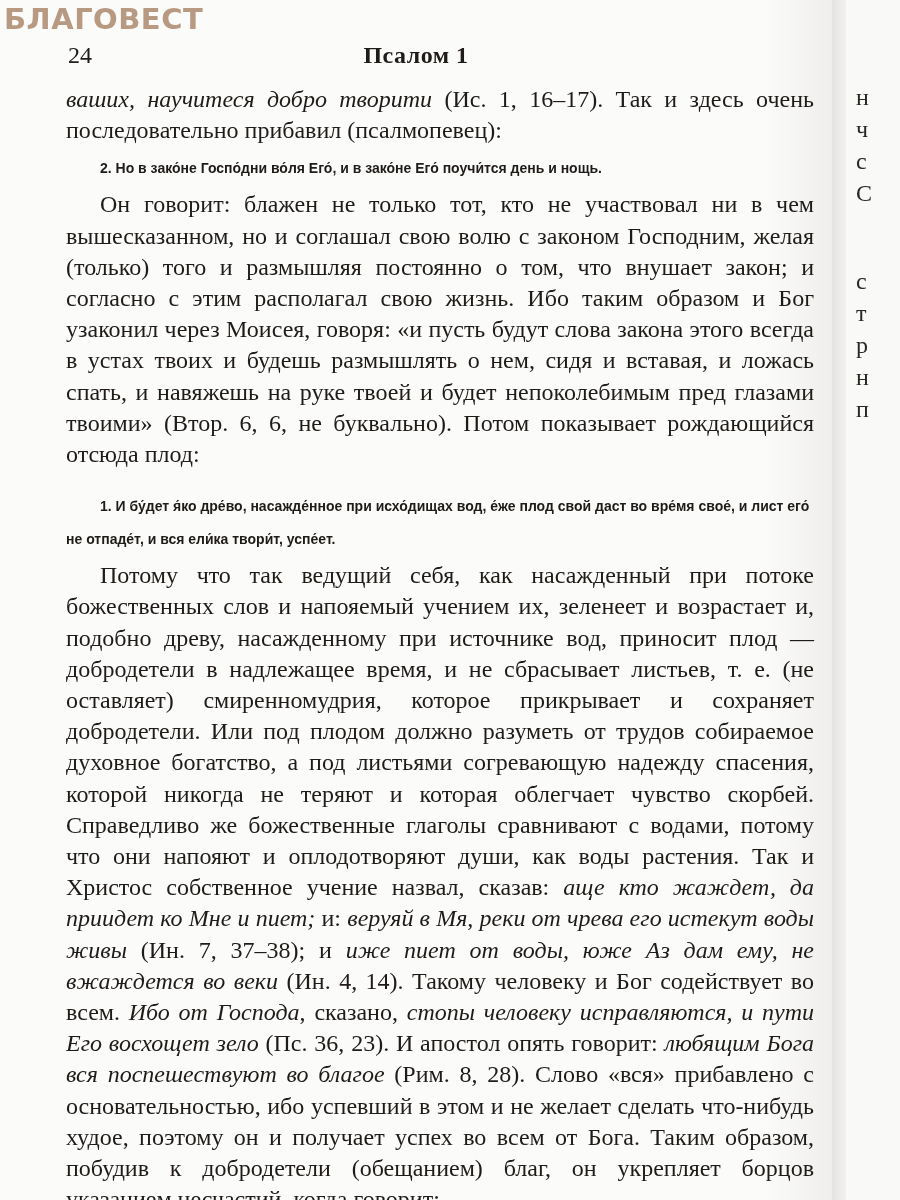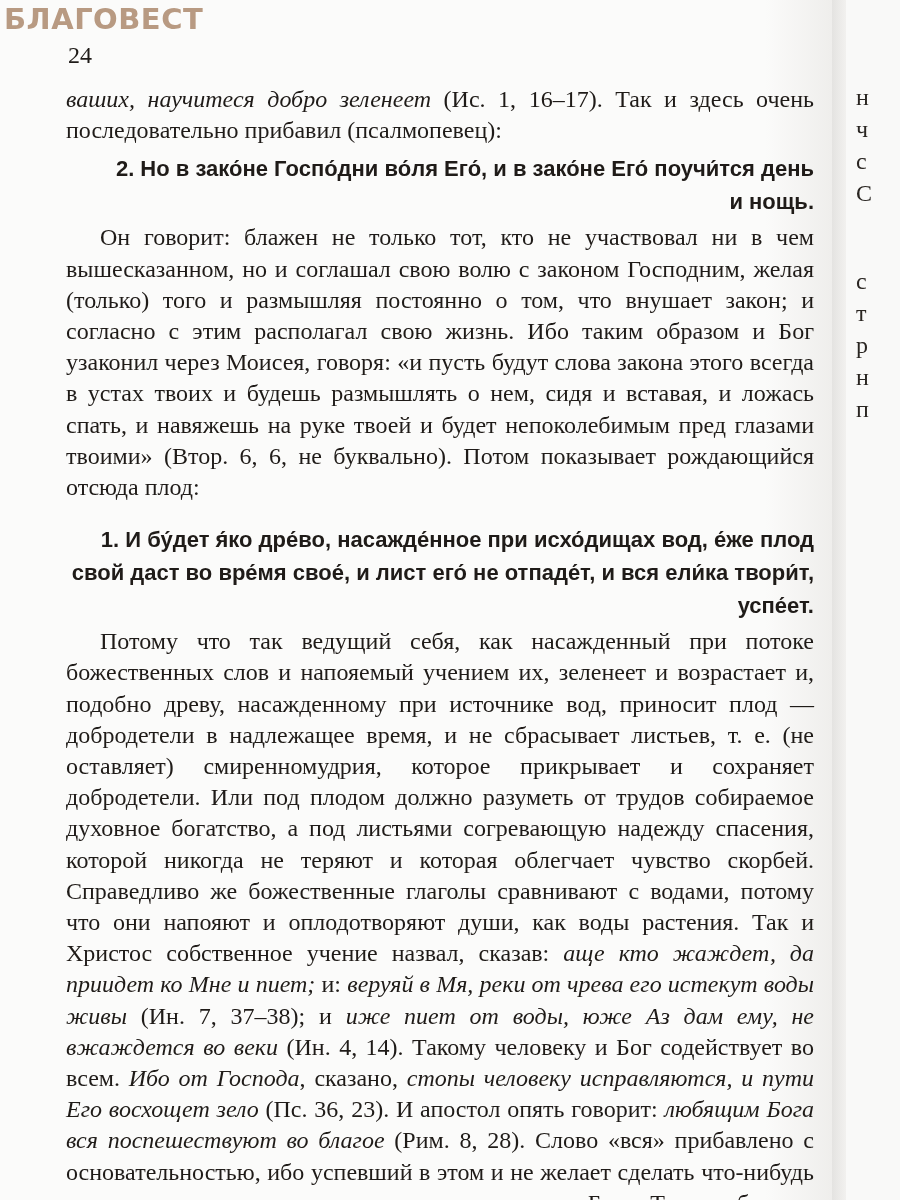--- a/index.html
+++ b/index.html
@@ -38,35 +38,36 @@
   }
   .text {
     position: absolute; left: 66px; top: 84px; width: 748px;
     font-size: 24px; line-height: 31.2px; text-align: justify;
     font-family: "Liberation Serif", serif;
   }
   .text p { margin: 0; text-indent: 34px; }
   .text p.first { text-indent: 0; }
   .text p.verse {
     font-family: "Liberation Sans", "DejaVu Sans", sans-serif;
-    font-weight: bold; font-size: 22px; line-height: 33px;
-    margin: 6px 0 4px 0; text-align: right;
+    font-weight: bold; font-size: 14px; line-height: 33px;
+    margin: 6px 0 4px 0; text-align: left;
   }
   .text p.verse.gap { margin-top: 20px; }
   i { font-style: italic; }
 </style>
 </head>
 <body>
 
 <div class="page">
   <div class="logo">БЛАГОВЕСТ</div>
   <div class="page-number">24</div>
+  <div class="running-head">Псалом 1</div>
 
   <div class="text">
-    <p class="first"><i>ваших, научитеся добро зеленеет</i><span> (Ис. 1, 16–17). Так и здесь очень последовательно прибавил (псалмопевец):</span></p>
+    <p class="first"><i>ваших, научитеся добро творити</i><span> (Ис. 1, 16–17). Так и здесь очень последовательно прибавил (псалмопевец):</span></p>
 
     <p class="verse">2. Но в зако́не Госпо́дни во́ля Его́, и в зако́не Его́ поучи́тся день и нощь.</p>
 
     <p>Он говорит: блажен не только тот, кто не участвовал ни в чем вышесказанном, но и соглашал свою волю с законом Господним, желая (только) того и размышляя постоянно о том, что внушает закон; и согласно с этим располагал свою жизнь. Ибо таким образом и Бог узаконил через Моисея, говоря: «и пусть будут слова закона этого всегда в устах твоих и будешь размышлять о нем, сидя и вставая, и ложась спать, и навяжешь на руке твоей и будет непоколебимым пред глазами твоими» (Втор. 6, 6, не буквально). Потом показывает рождающийся отсюда плод:</p>
 
     <p class="verse gap">1. И бу́дет я́ко дре́во, насажде́нное при исхо́дищах вод, е́же плод свой даст во вре́мя свое́, и лист его́ не отпаде́т, и вся ели́ка твори́т, успе́ет.</p>
 
     <p><span>Потому что так ведущий себя, как насажденный при потоке божественных слов и напояемый учением их, зеленеет и возрастает и, подобно древу, насажденному при источнике вод, приносит плод — добродетели в надлежащее время, и не сбрасывает листьев, т. е. (не оставляет) смиренномудрия, которое прикрывает и сохраняет добродетели. Или под плодом должно разуметь от трудов собираемое духовное богатство, а под листьями согревающую надежду спасения, которой никогда не теряют и которая облегчает чувство скорбей. Справедливо же божественные глаголы сравнивают с водами, потому что они напояют и оплодотворяют души, как воды растения. Так и Христос собственное учение назвал, сказав: </span><i>аще кто жаждет, да приидет ко Мне и пиет;</i><span> и: </span><i>веруяй в Мя, реки от чрева его истекут воды живы</i><span> (Ин. 7, 37–38); и </span><i>иже пиет от воды, юже Аз дам ему, не вжаждется во веки</i><span> (Ин. 4, 14). Такому человеку и Бог содействует во всем. </span><i>Ибо от Господа</i><span>, сказано, </span><i>стопы человеку исправляются, и пути Его восхощет зело</i><span> (Пс. 36, 23). И апостол опять говорит: </span><i>любящим Бога вся поспешествуют во благое</i><span> (Рим. 8, 28). Слово «вся» прибавлено с основательностью, ибо успевший в этом и не желает сделать что-нибудь худое, поэтому он и получает успех во всем от Бога. Таким образом, побудив к добродетели (обещанием) благ, он укрепляет борцов указанием несчастий, когда говорит:</span></p>
 
   </div>

